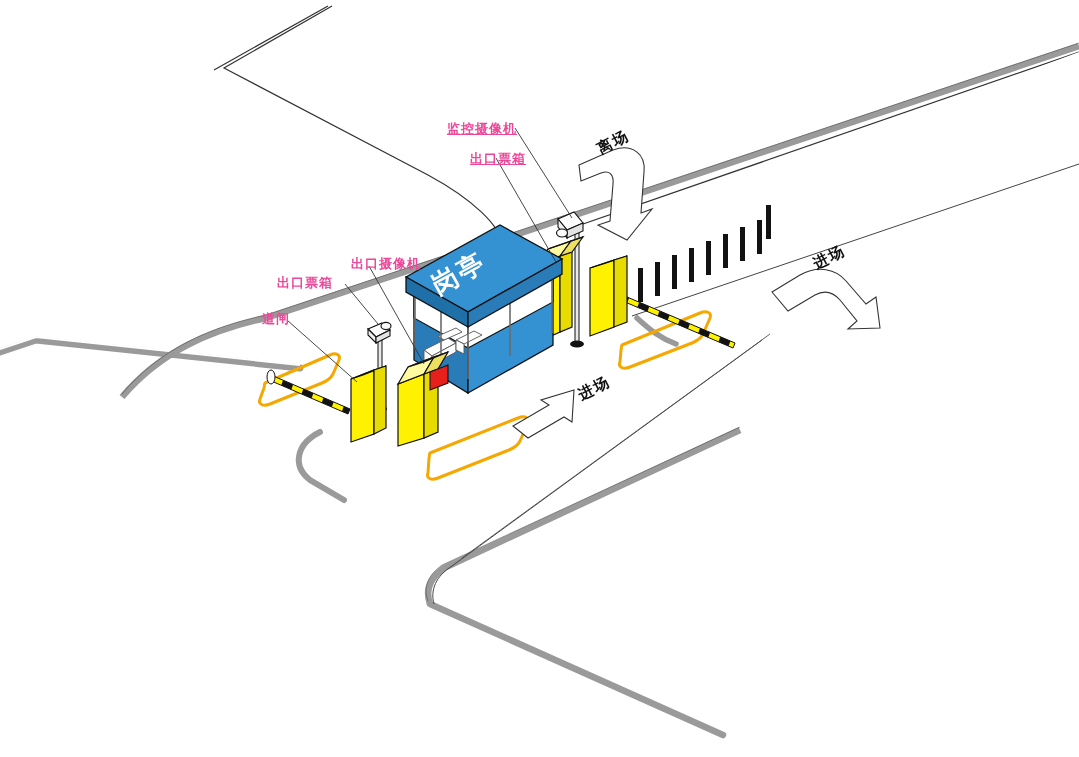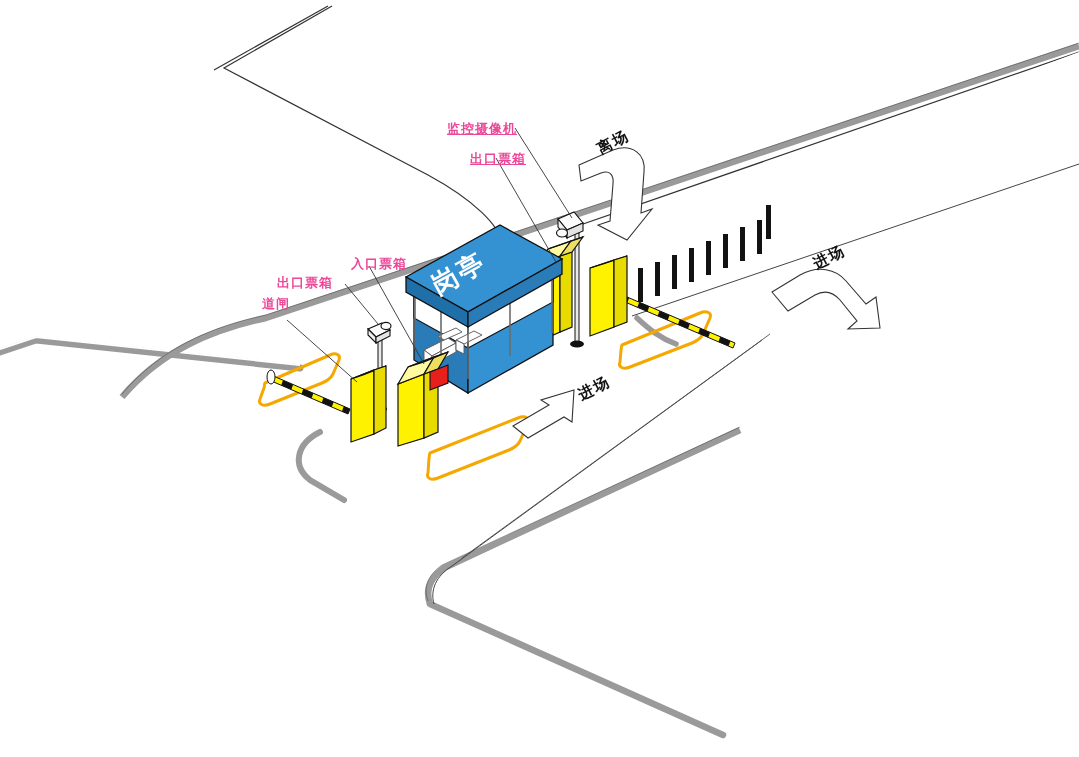--- a/index.html
+++ b/index.html
@@ -215,21 +215,21 @@
     </g>
 
     <g fill="#ffffff" stroke="#333" stroke-width="1.1">
       <path d="M513 426 L549 405 L541 400 L574 390 L572 422 L564 417 L528 438 Z"></path>
     </g>
 
   </svg>
 
   <div class="lbl ul" style="left:447px;top:120px;">监控摄像机</div>
   <div class="lbl ul" style="left:470px;top:150px;">出口票箱</div>
-  <div class="lbl" style="left:351px;top:255px;">入口票箱</div>
+  <div class="lbl" style="left:351px;top:255px;">出口摄像机</div>
   <div class="lbl" style="left:277px;top:274px;">出口票箱</div>
-  <div class="lbl" style="left:262px;top:295px;">道闸</div>
+  <div class="lbl" style="left:262px;top:310px;">道闸</div>
 
   <div class="dir" style="left:594px;top:142px;transform:rotate(-28deg);transform-origin:left top;">离场</div>
   <div class="dir" style="left:810px;top:257px;transform:rotate(-28deg);transform-origin:left top;">进场</div>
   <div class="dir" style="left:575px;top:388px;transform:rotate(-28deg);transform-origin:left top;">进场</div>
 
 </div>
 
 </body></html>

